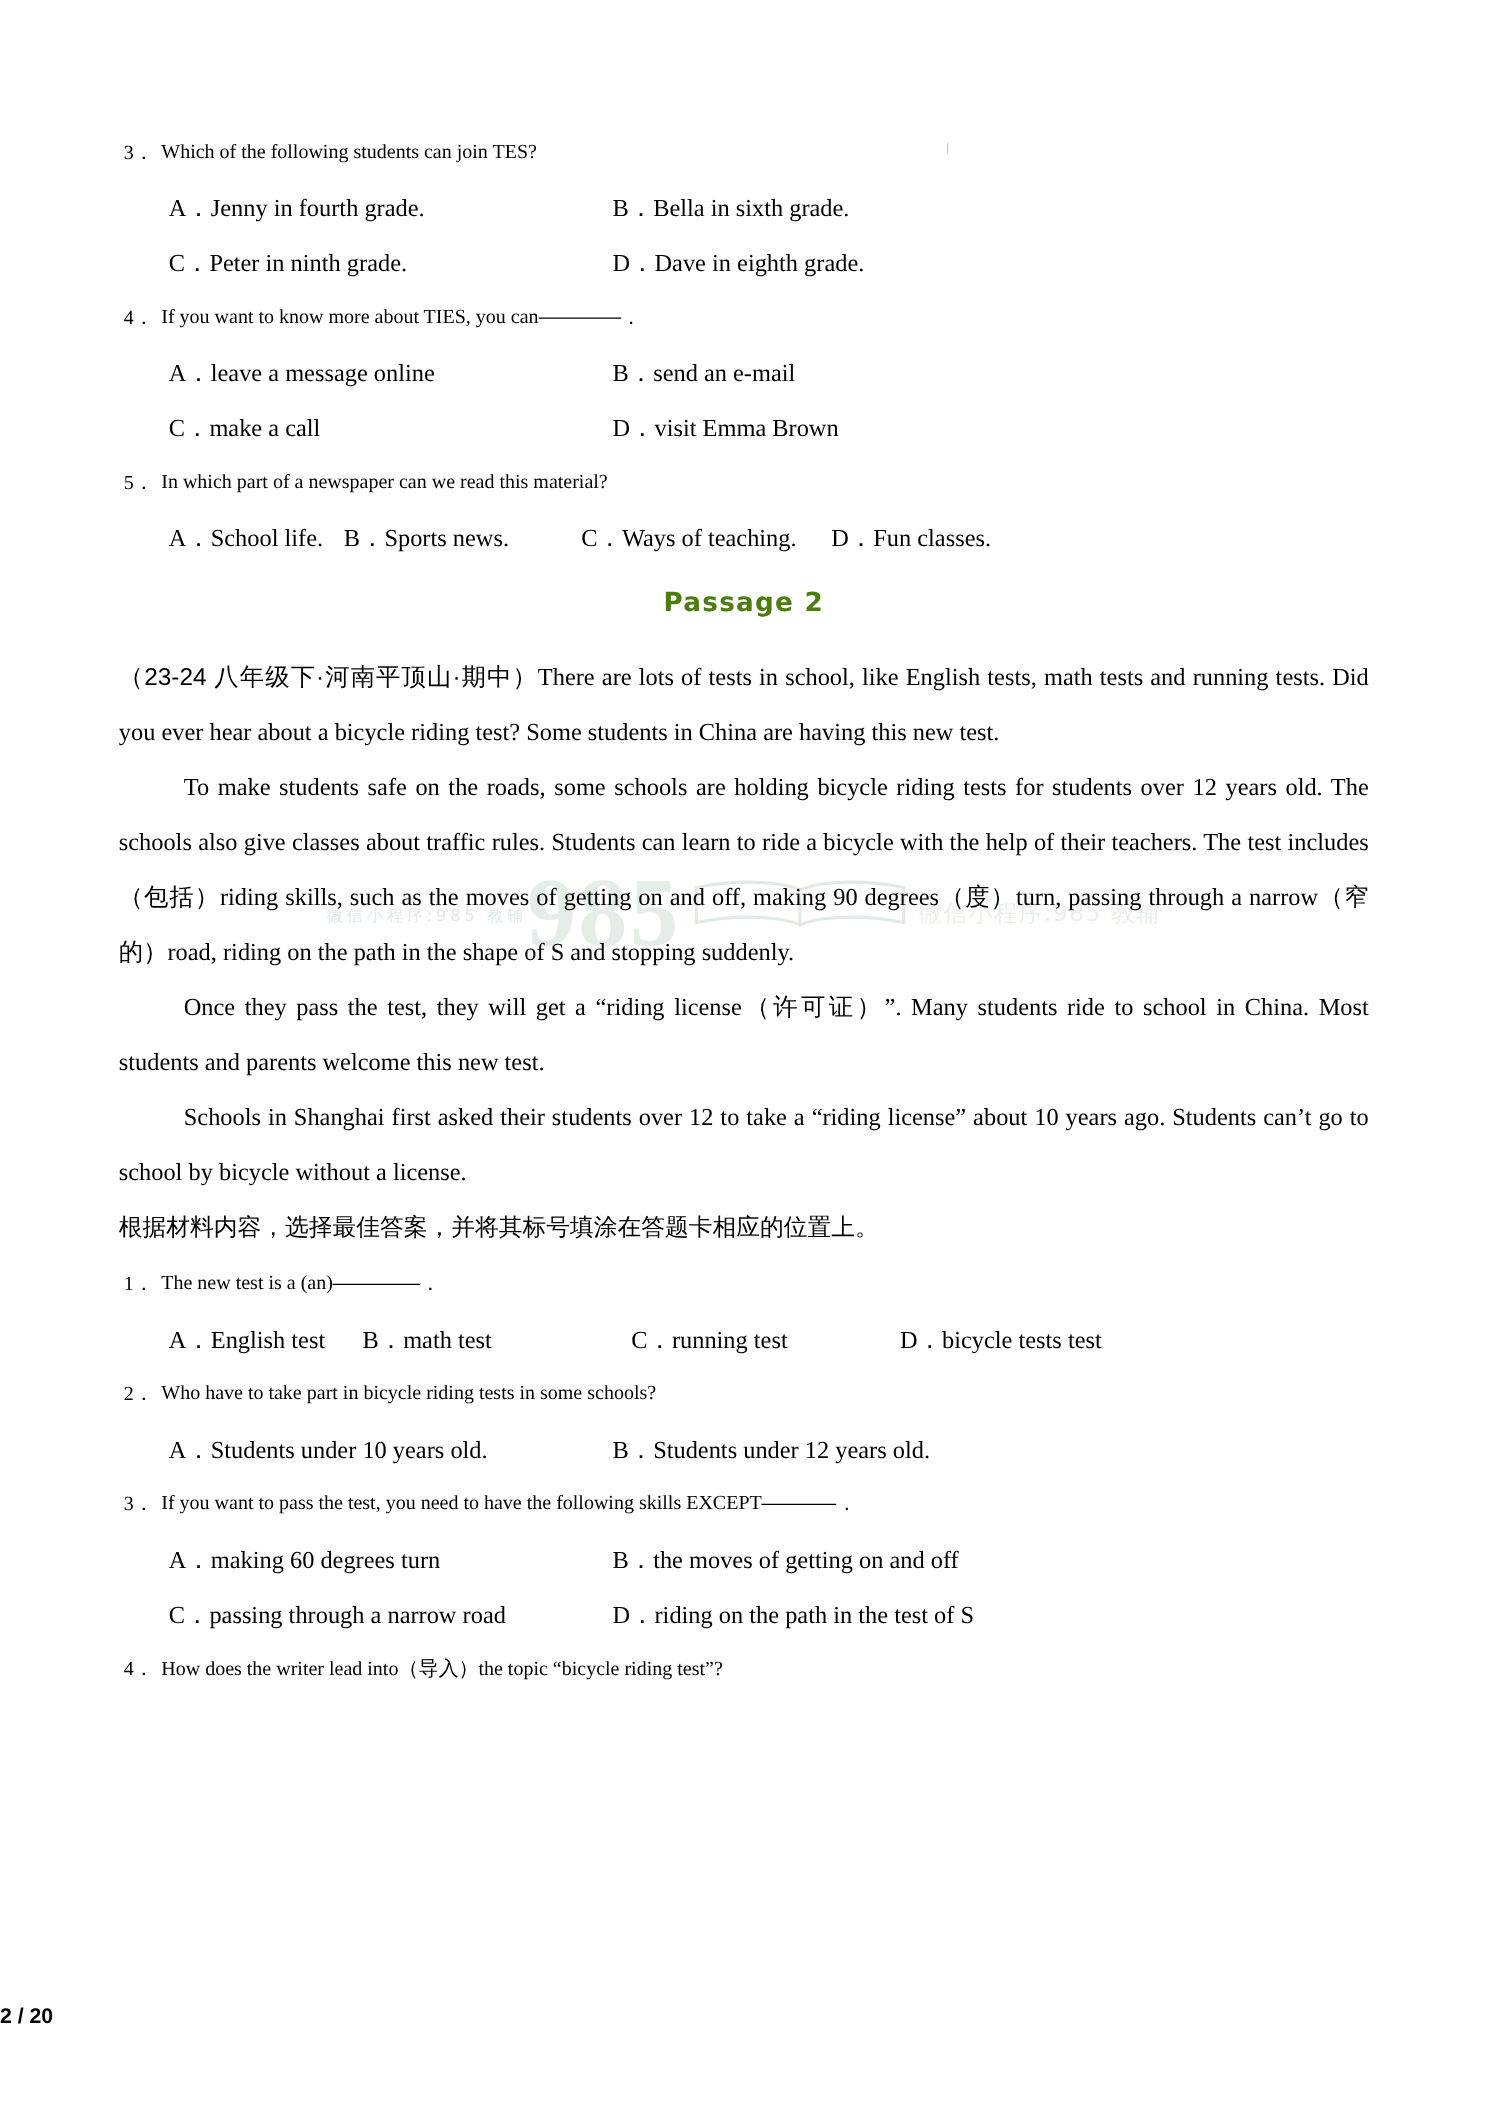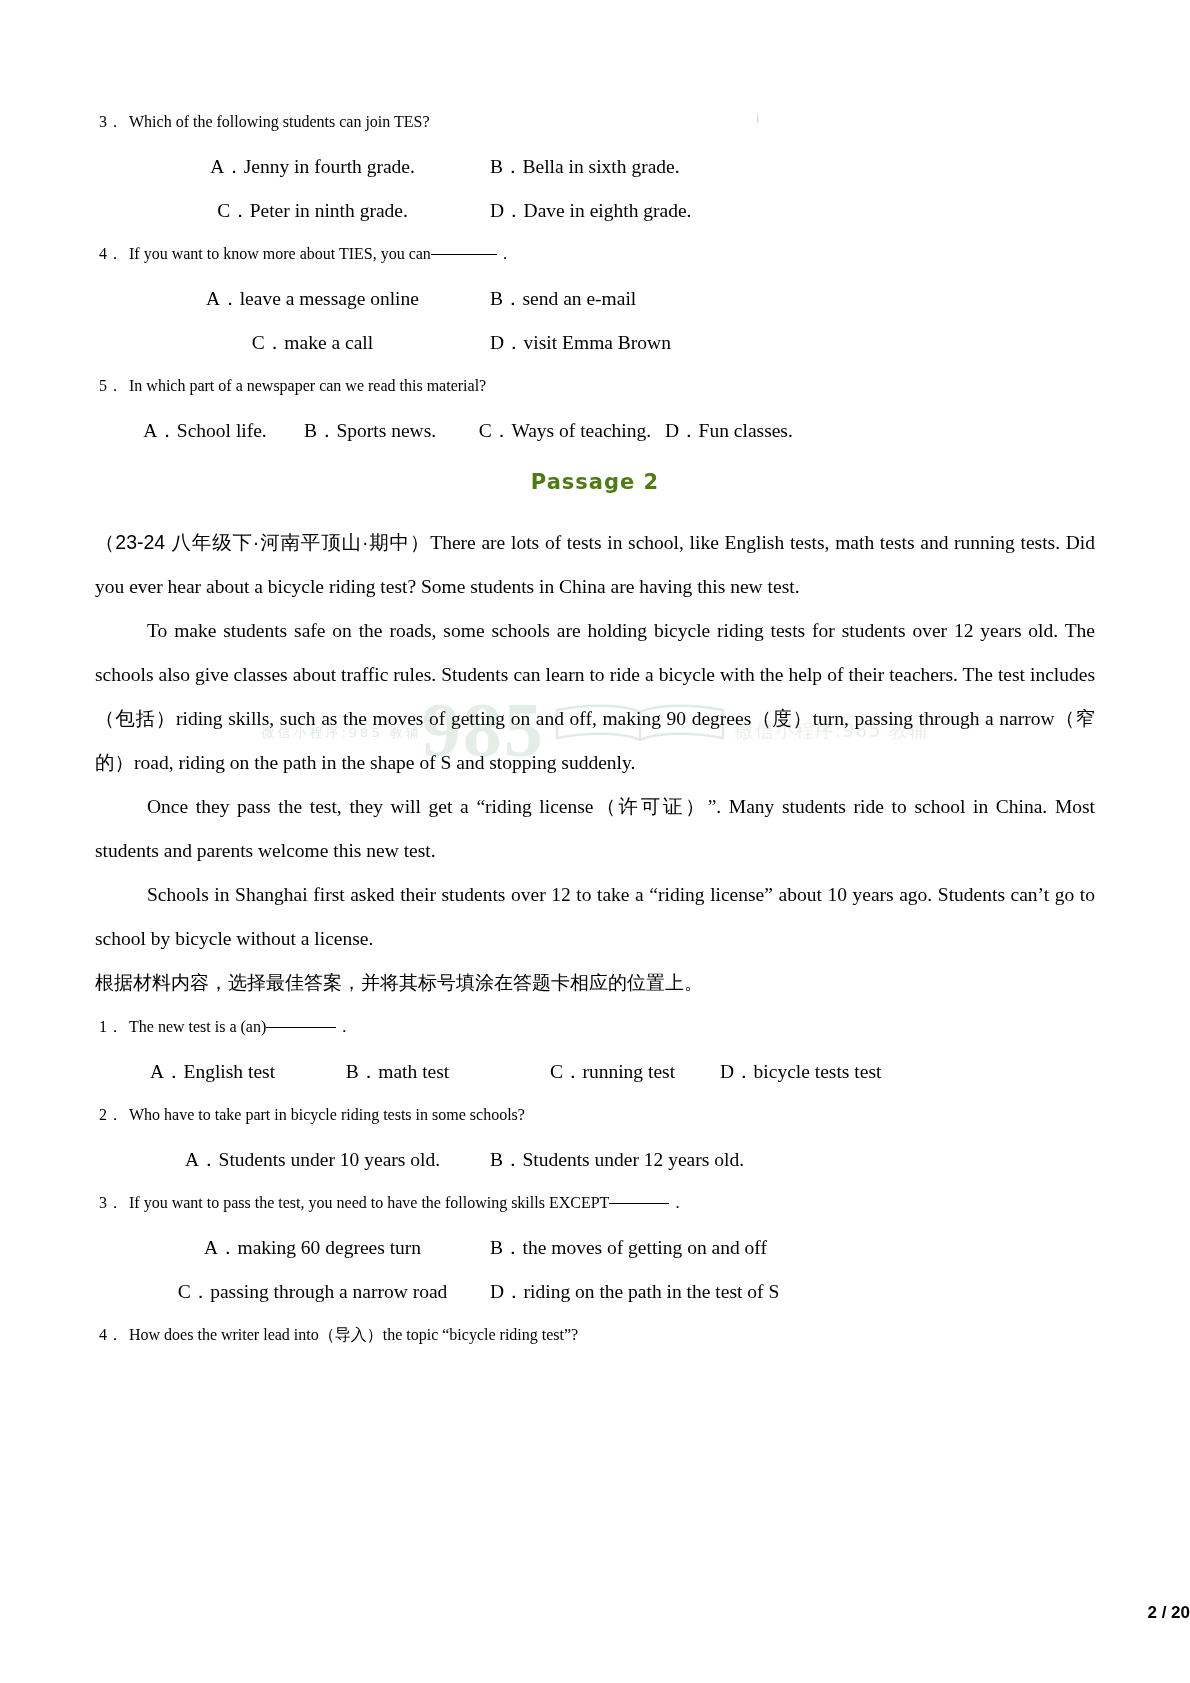--- a/index.html
+++ b/index.html
@@ -85,21 +85,20 @@
   .opt-row {
     height: 44px;
     display: flex;
     align-items: center;
     padding-left: 40px;
     font-size: 19.5px;
   }
   .opt {
     display: inline-block;
     white-space: nowrap;
-    text-align: center;
   }
   .opt .lbl {
     display: inline-block;
   }
   .opt-2col .opt:first-child { width: 355px; flex: none; }
 
   .blank {
     display: inline-block;
     border-bottom: 1.6px solid #000;
     vertical-align: -2px;
@@ -126,31 +125,31 @@
     text-justify: inter-word;
     line-height: 44px;
     margin: 0;
   }
   .para.indent { text-indent: 52px; }
   .cn-head { font-family: Liberation Sans, sans-serif; }
 
   .cn-instruction {
     font-size: 19px;
     line-height: 44px;
-    font-family: Liberation Sans, sans-serif;
+    font-family: Liberation Mono, monospace;
     margin: 0;
   }
 
   
   .footer {
     position: absolute;
     left: 0;
     right: 0;
     bottom: 60px;
-    text-align: right;
+    text-align: left;
     font-size: 17px;
     font-weight: bold;
     font-family: "Liberation Sans", sans-serif;
   }
 
   
   .top-mark {
     position: absolute;
     left: 757px;
     top: 113px;

